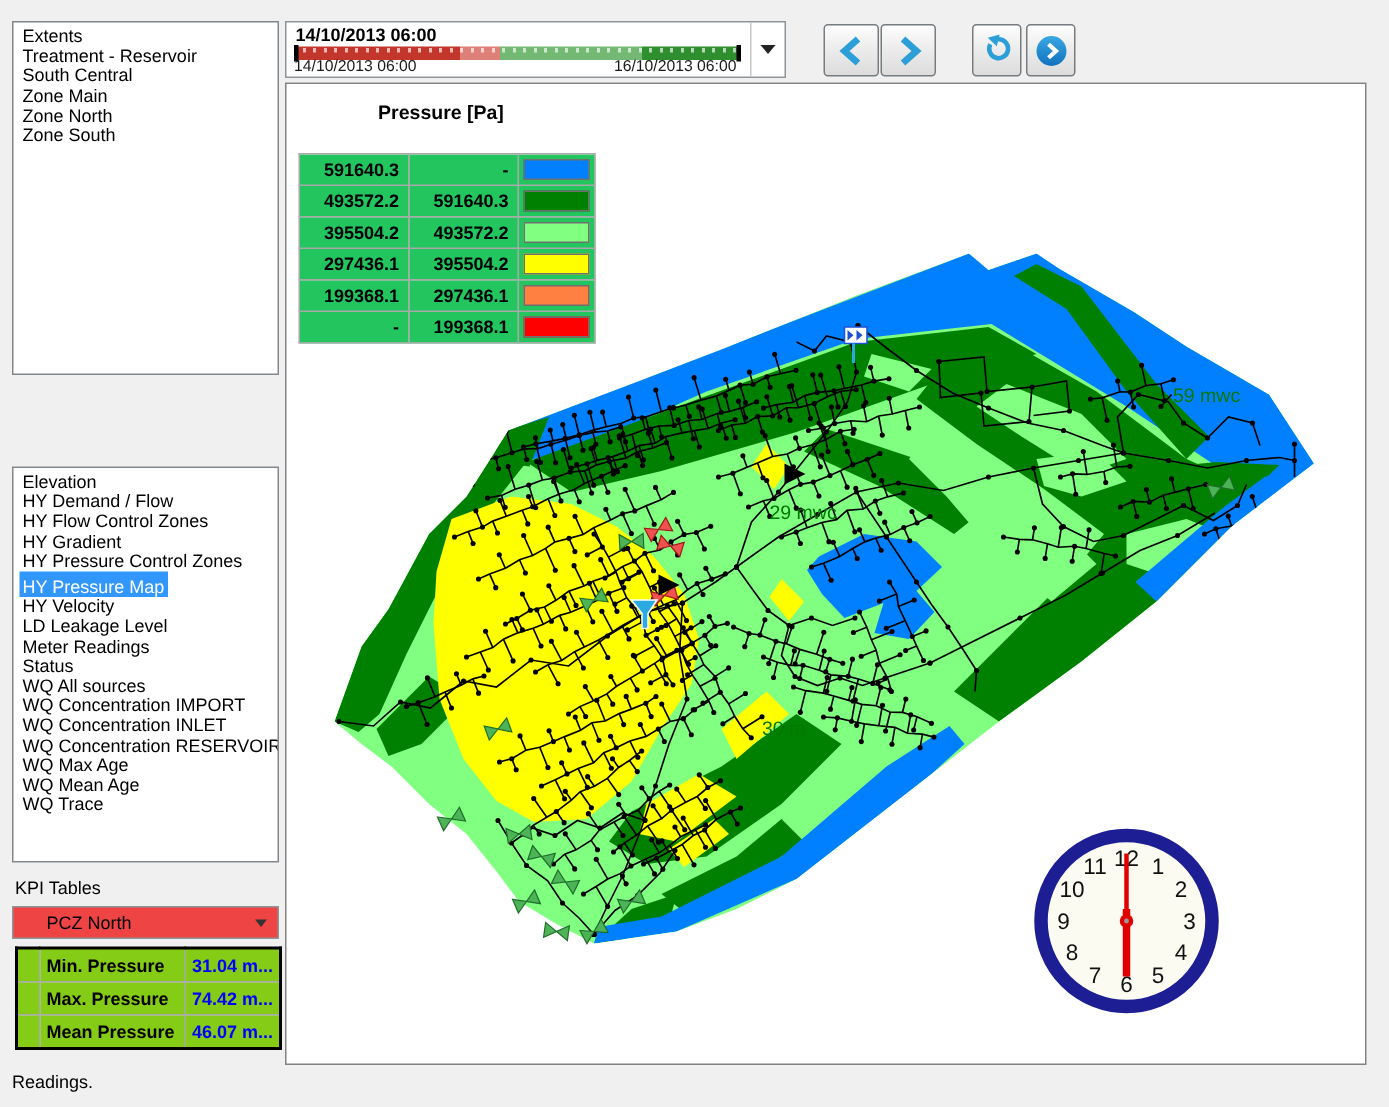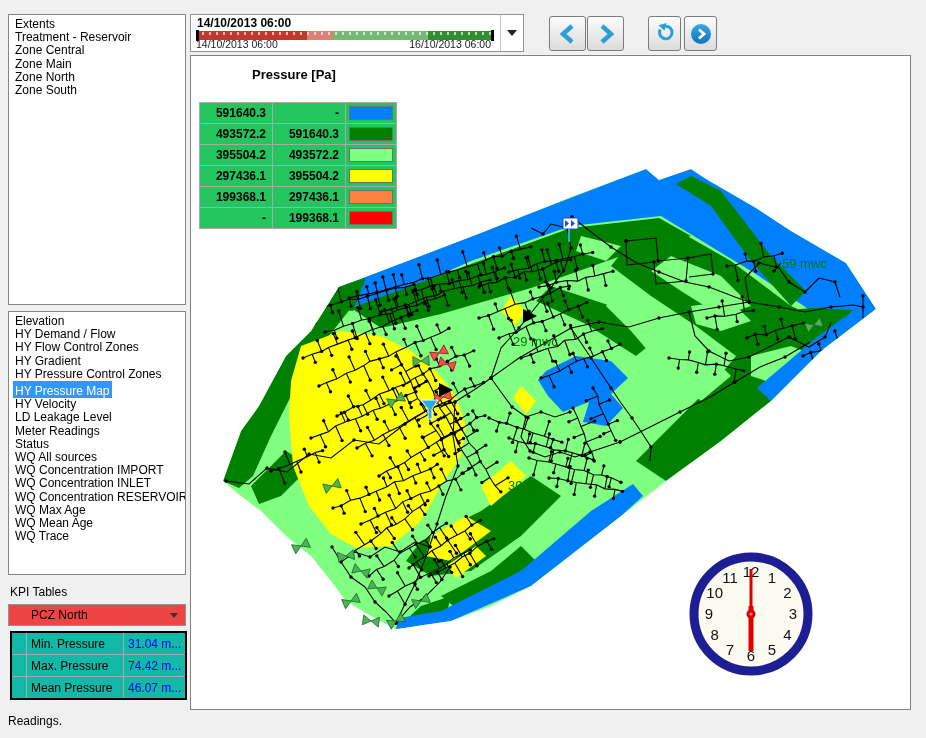--- a/index.html
+++ b/index.html
@@ -3,31 +3,31 @@
 <meta charset="utf-8">
 <style>
   html,body{margin:0;padding:0;background:#f0f0f0;}
   #app{position:relative;width:926px;height:738px;background:#f0f0f0;
        font-family:"Liberation Sans",sans-serif;color:#000;overflow:hidden;}
   .panel{position:absolute;background:#fff;border:1px solid #82878c;box-sizing:border-box;}
   
   .listbox{font-size:12px;line-height:13.2px;padding:3px 0 0 4px;overflow:hidden;}
   .listbox .li{white-space:nowrap;padding:0 2px;}
   .listbox .li.sel{background:#3297fd;color:#fff;display:inline-block;padding:4px 3px 0 2px;}
-  #zones-box{left:8px;top:14px;width:178px;height:291px;}
+  #zones-box{left:8px;top:14px;width:178px;height:236px;}
   #layers-box{left:8px;top:311px;width:178px;height:264px;}
   
   #kpi-label{position:absolute;left:10px;top:585px;font-size:12px;}
   #kpi-select{position:absolute;left:8px;top:604px;width:178px;height:22px;background:#ef4444;
       border:1px solid #8e959a;box-sizing:border-box;font-size:12px;line-height:20px;padding-left:22px;cursor:default;}
   #kpi-select .arrow{position:absolute;right:7px;top:8px;width:0;height:0;
       border-left:4px solid transparent;border-right:4px solid transparent;border-top:5px solid #333;}
   #kpi-table{position:absolute;left:10px;top:631px;border-collapse:collapse;background:#fff;
       border:2px solid #000;font-size:12px;}
-  #kpi-table td{border:1px solid #a9a9a9;height:21px;padding:0 4px;background:#14b8a6;}
+  #kpi-table td{border:1px solid #a9a9a9;height:21px;padding:0 4px;background:#84cc16;font-weight:bold;}
   #kpi-table td.stub{width:14px;padding:0;}
   #kpi-table td.lbl{width:88px;}
   #kpi-table td.val{width:50px;color:#0000ff;white-space:nowrap;}
   
   #timeline{position:absolute;left:190px;top:14px;width:334px;height:38px;background:#fff;
       border:1px solid #8e959a;box-sizing:border-box;}
   #tl-current{position:absolute;left:6px;top:1px;font-size:12px;font-weight:bold;}
   #tl-bar{position:absolute;left:6px;top:16px;right:30px;height:9px;
       background:linear-gradient(90deg,#c3362b 0%,#c3362b 37%,#df8078 37%,#df8078 46%,#74b973 46%,#74b973 78%,#2f8f2f 78%,#2f8f2f 100%);}
   #tl-bar:before{content:"";position:absolute;left:0;top:1px;right:0;height:3px;
@@ -56,21 +56,21 @@
   #status{position:absolute;left:8px;top:714px;font-size:12px;}
 </style>
 </head>
 <body>
 
 <div id="app">
 
   <div id="zones-box" class="panel listbox">
       <div class="li">Extents</div>
       <div class="li">Treatment - Reservoir</div>
-      <div class="li">Zone Central</div>
+      <div class="li">South Central</div>
       <div class="li">Zone Main</div>
       <div class="li">Zone North</div>
       <div class="li">Zone South</div>
     </div>
 
   <div id="timeline">
     <div id="tl-current">14/10/2013 06:00</div>
     <div id="tl-bar">
       <div class="tl-cap l"></div>
       <div class="tl-cap r"></div>

